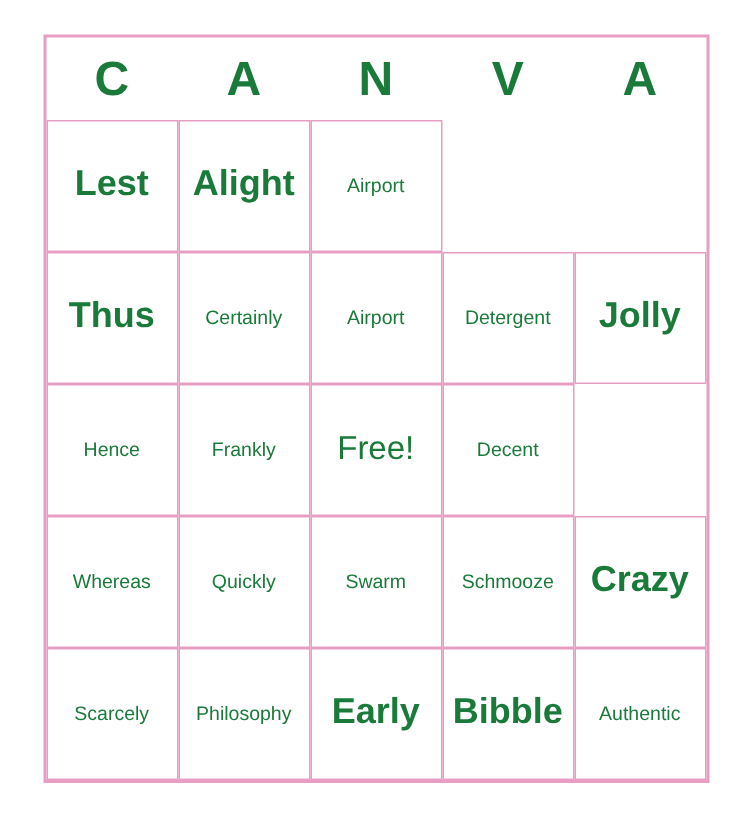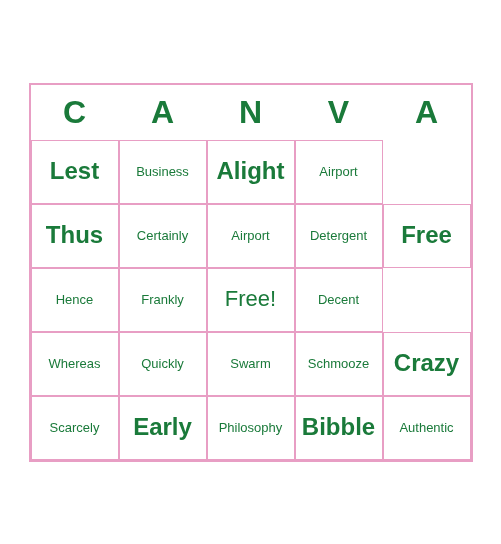--- a/index.html
+++ b/index.html
@@ -44,21 +44,21 @@
       display: flex;
       flex-direction: column;
     }
 
     .bingo-row {
       display: flex;
     }
 
     .bingo-cell {
       width: 88px;
-      height: 64px;
+      height: 88px;
       border: 1px solid #e89ec4;
       display: flex;
       align-items: center;
       justify-content: center;
       text-align: center;
       padding: 4px;
     }
 
     .bingo-cell span {
       color: #1a7a3a;
@@ -89,44 +89,41 @@
       <div class="header-cell">N</div>
       <div class="header-cell">V</div>
       <div class="header-cell">A</div>
     </div>
   <div class="bingo-grid">
   <div class="bingo-row">
         <div class="bingo-cell">
           <span class="large-text">Lest</span>
         </div>
         <div class="bingo-cell">
-          <span class="small-text">Business</span>
-        </div>
-        <div class="bingo-cell">
           <span class="large-text">Alight</span>
         </div>
         <div class="bingo-cell">
           <span class="small-text">Airport</span>
         </div>
       </div>
       <div class="bingo-row">
         <div class="bingo-cell">
           <span class="large-text">Thus</span>
         </div>
         <div class="bingo-cell">
           <span class="small-text">Certainly</span>
         </div>
         <div class="bingo-cell">
           <span class="small-text">Airport</span>
         </div>
         <div class="bingo-cell">
           <span class="small-text">Detergent</span>
         </div>
         <div class="bingo-cell">
-          <span class="large-text">Free</span>
+          <span class="large-text">Jolly</span>
         </div>
       </div>
       <div class="bingo-row">
         <div class="bingo-cell">
           <span class="small-text">Hence</span>
         </div>
         <div class="bingo-cell">
           <span class="small-text">Frankly</span>
         </div>
         <div class="bingo-cell">
@@ -151,24 +148,24 @@
         </div>
         <div class="bingo-cell">
           <span class="large-text">Crazy</span>
         </div>
       </div>
       <div class="bingo-row">
         <div class="bingo-cell">
           <span class="small-text">Scarcely</span>
         </div>
         <div class="bingo-cell">
-          <span class="large-text">Early</span>
+          <span class="small-text">Philosophy</span>
         </div>
         <div class="bingo-cell">
-          <span class="small-text">Philosophy</span>
+          <span class="large-text">Early</span>
         </div>
         <div class="bingo-cell">
           <span class="large-text">Bibble</span>
         </div>
         <div class="bingo-cell">
           <span class="small-text">Authentic</span>
         </div>
       </div>
     </div>
 </div>

